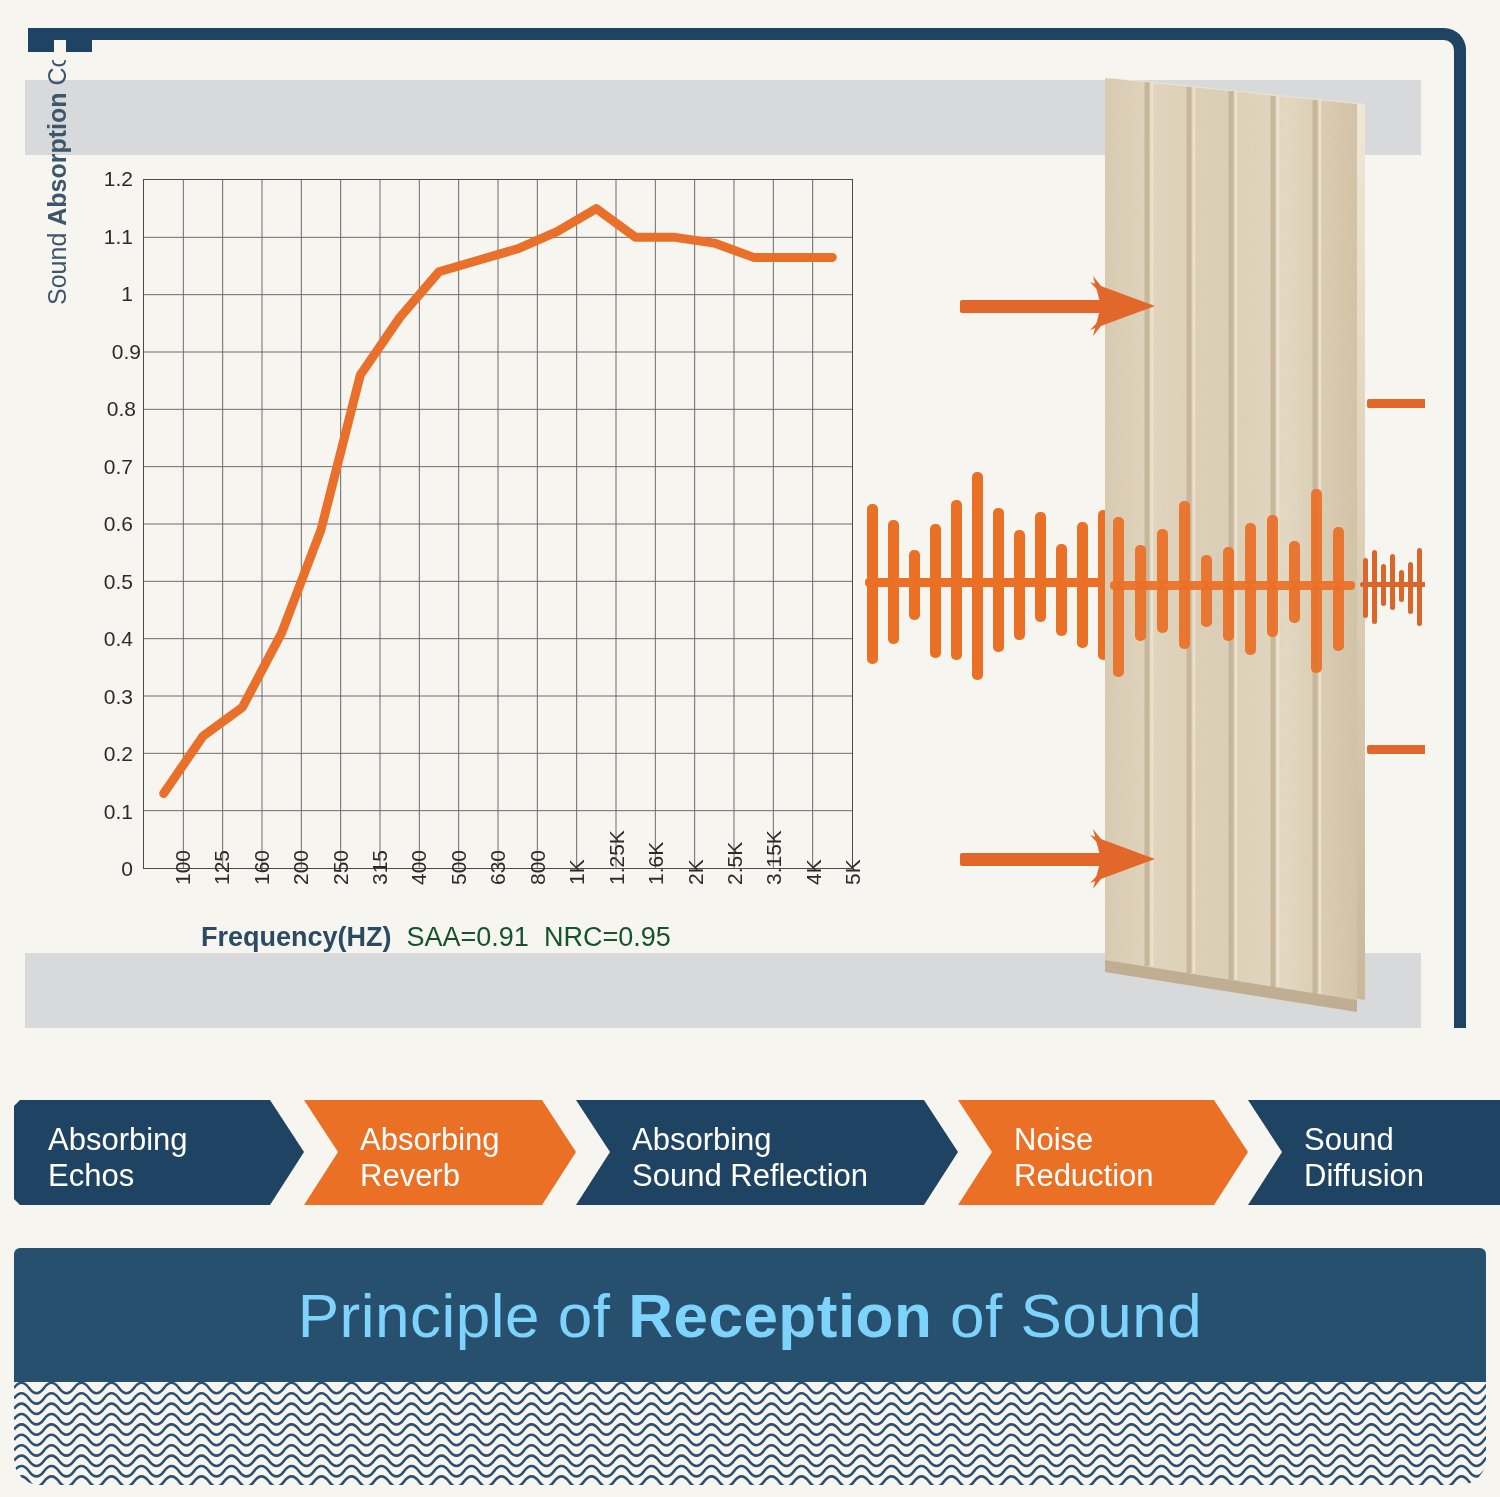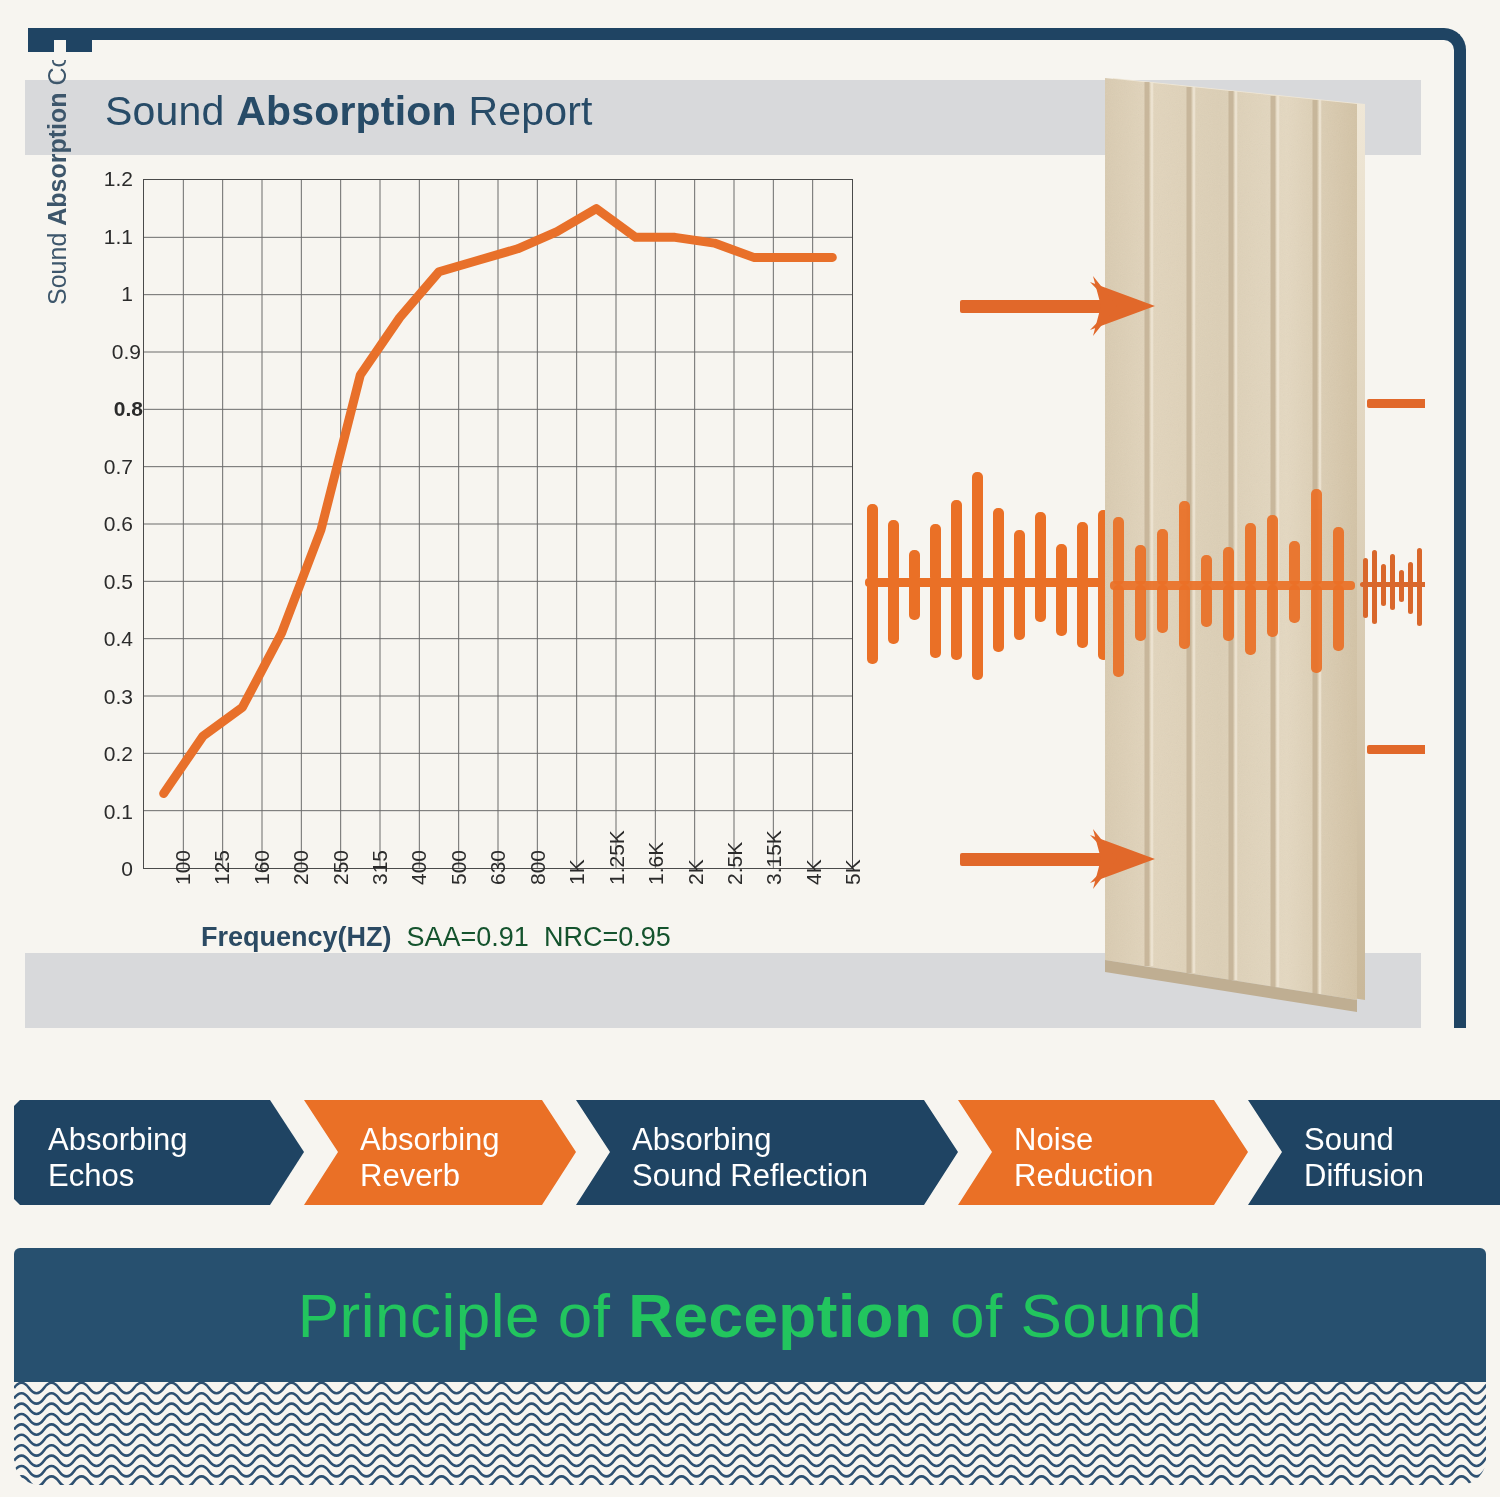--- a/index.html
+++ b/index.html
@@ -93,21 +93,21 @@
   .tag.navy{background:#1f4463;}
   .tag.orange{background:#ea7026;}
 
   
   .footer{
     position:absolute;left:14px;top:1248px;width:1472px;height:134px;
     background:#27506f;border-radius:6px 6px 0 0;
     display:flex;align-items:center;justify-content:center;
   }
   .footer-title{
-    color:#22c55e;font-size:62px;white-space:nowrap;letter-spacing:.5px;
+    color:#7dd3fc;font-size:62px;white-space:nowrap;letter-spacing:.5px;
   }
   .footer-title b{font-weight:bold;}
 
   .wave-strip{
     position:absolute;left:14px;top:1382px;width:1472px;height:103px;
     border-radius:0 0 26px 26px;overflow:hidden;background:#f7f5f0;
   }
   .wave-strip svg{display:block;}
 </style>
 </head>
@@ -117,21 +117,20 @@
 
   <div class="card-shell"></div>
   <div class="frame-border"></div>
   <div class="corner-sq a"></div>
   <div class="corner-sq b"></div>
 
   <div class="report">
     <div class="band top"></div>
     <div class="band bottom"></div>
 
-    <div class="report-title"><span>Sound </span><b>Absorption</b><span> Report</span></div>
 
     <div class="chart-wrap">
 
       <div class="ylabel"><span>Sound </span><b>Absorption</b><span> Coefficient</span></div>
 
       <div class="plot">
         <svg viewBox="0 0 710 690" preserveAspectRatio="none">
           <g id="grid-lines" stroke="#6a6a6a" stroke-width="1">
               <line x1="39.44444444444444" y1="0" x2="39.44444444444444" y2="690"></line>
               <line x1="78.88888888888889" y1="0" x2="78.88888888888889" y2="690"></line>
@@ -168,21 +167,21 @@
 
       <div id="ytick-host">
           <div class="ytick" style="left: 0px; width: 88px; top: 704px;">0</div>
           <div class="ytick" style="left: 0px; width: 88px; top: 646.5px;">0.1</div>
           <div class="ytick" style="left: 0px; width: 88px; top: 589px;">0.2</div>
           <div class="ytick" style="left: 0px; width: 88px; top: 531.5px;">0.3</div>
           <div class="ytick" style="left: 0px; width: 88px; top: 474px;">0.4</div>
           <div class="ytick" style="left: 0px; width: 88px; top: 416.5px;">0.5</div>
           <div class="ytick" style="left: 0px; width: 88px; top: 359px;">0.6</div>
           <div class="ytick" style="left: 0px; width: 88px; top: 301.5px;">0.7</div>
-          <div class="ytick" style="left: 10px; width: 88px; top: 244px; font-weight: bold;">0.8</div>
+          <div class="ytick" style="left: 3px; width: 88px; top: 244px;">0.8</div>
           <div class="ytick" style="left: 8px; width: 88px; top: 186.5px;">0.9</div>
           <div class="ytick" style="left: 0px; width: 88px; top: 129px;">1</div>
           <div class="ytick" style="left: 0px; width: 88px; top: 71.5px; text-align: right;">1.1</div>
           <div class="ytick" style="left: 0px; width: 88px; top: 14px;">1.2</div>
         </div>
       <div id="xtick-host">
           <div class="xtick" style="left: 125.722px; top: 720px;">100</div>
           <div class="xtick" style="left: 165.167px; top: 720px;">125</div>
           <div class="xtick" style="left: 204.611px; top: 720px;">160</div>
           <div class="xtick" style="left: 244.056px; top: 720px;">200</div>

